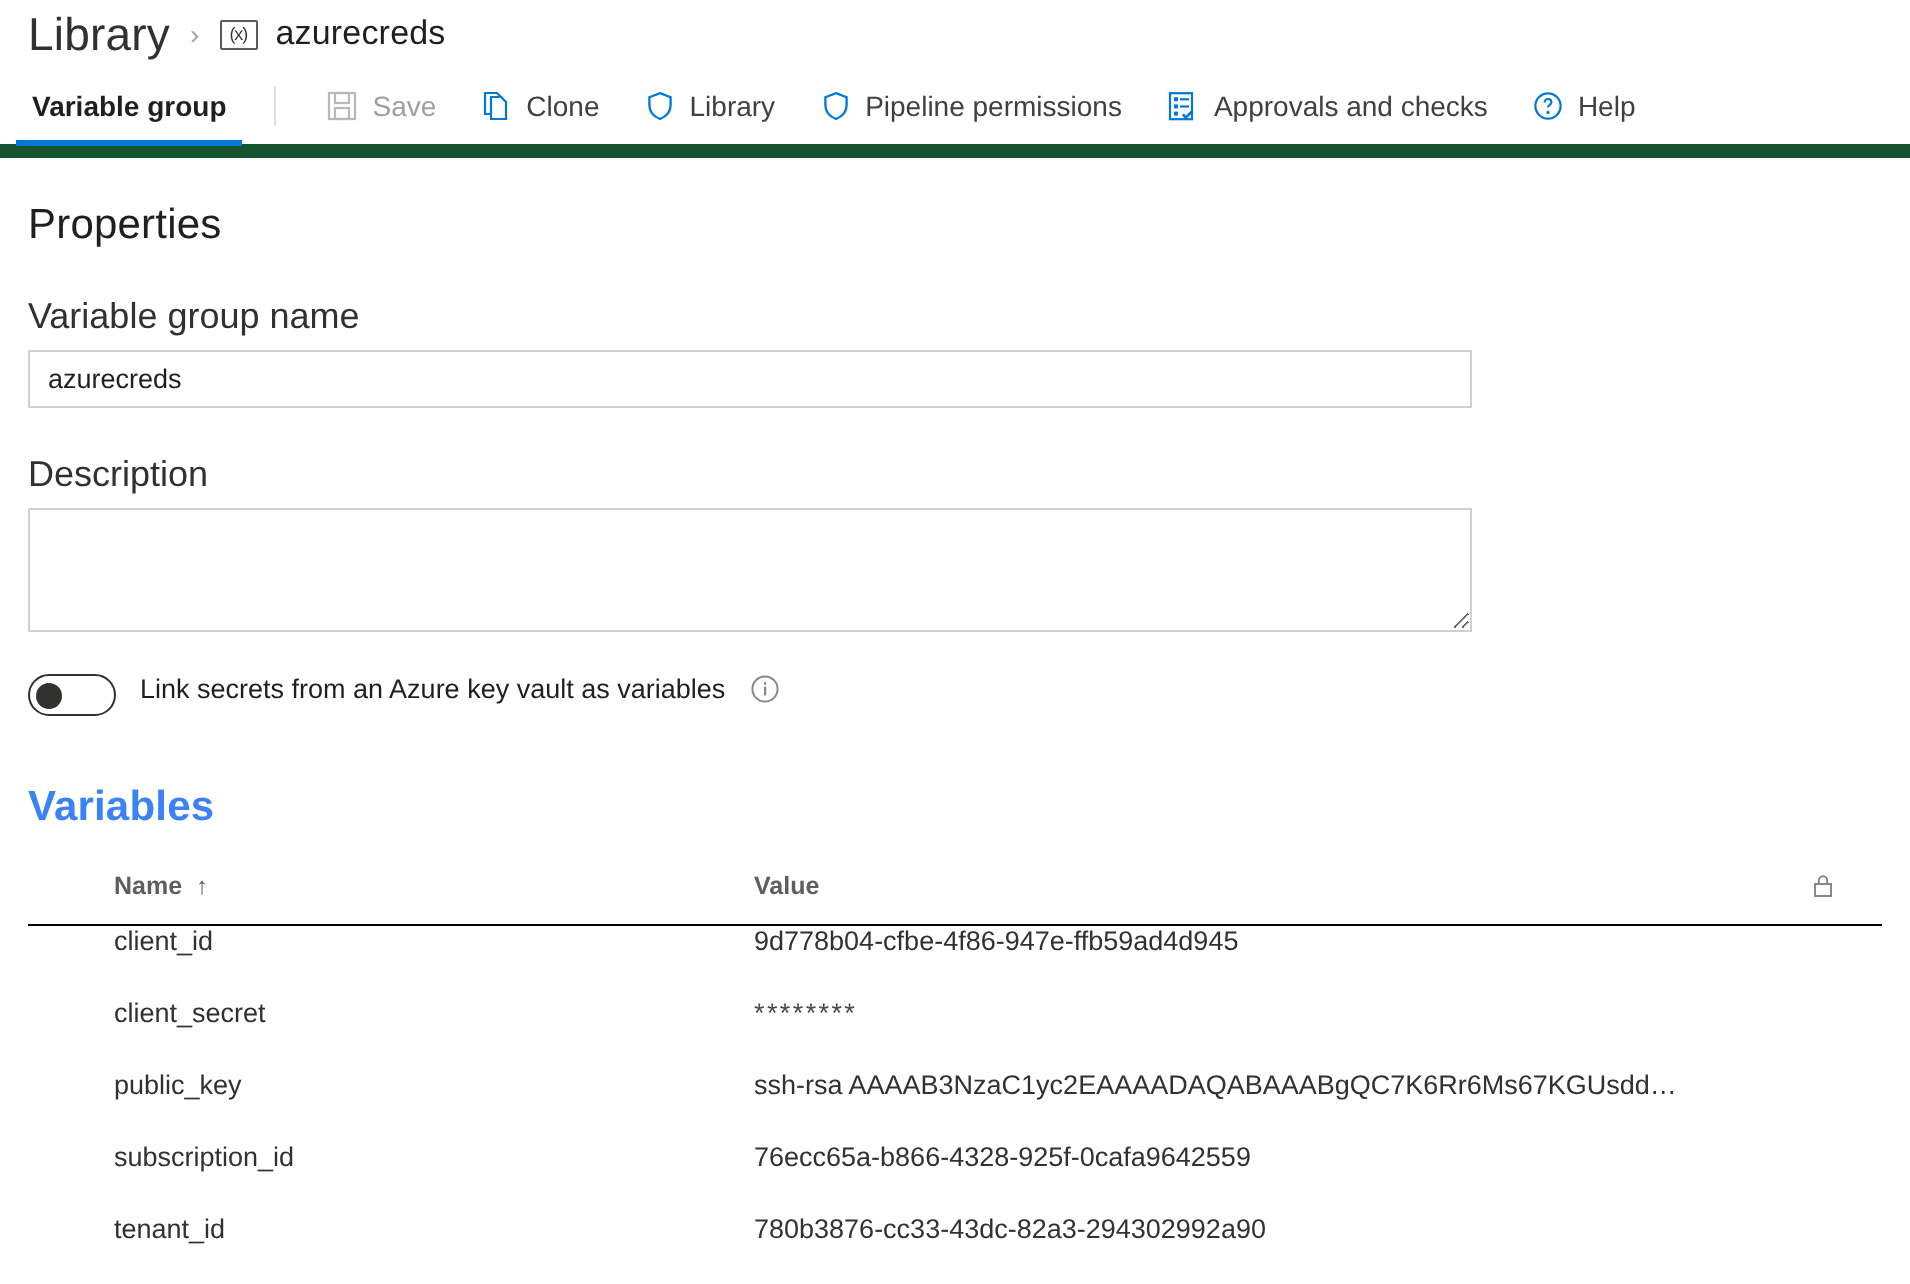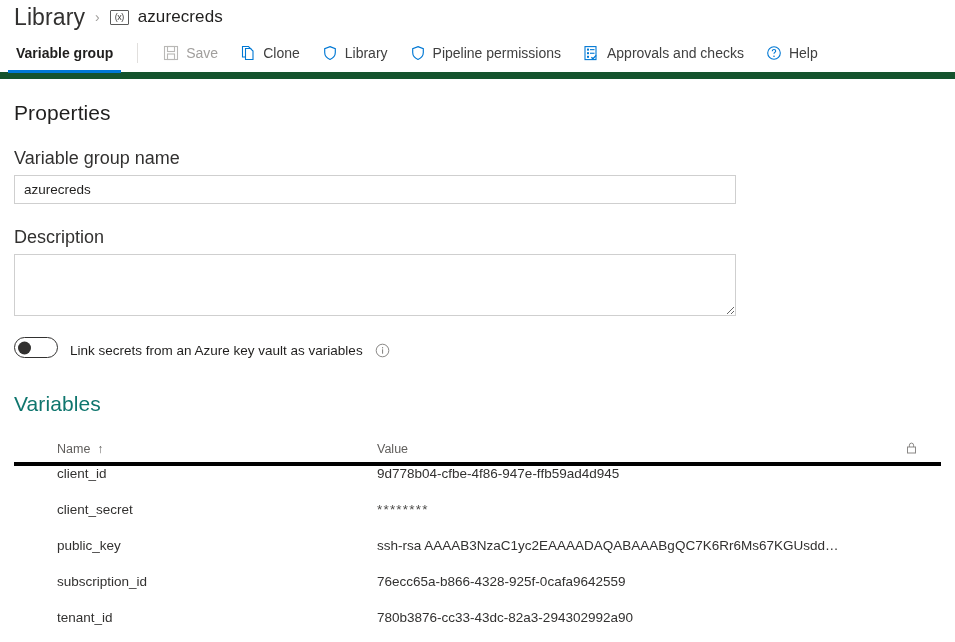--- a/index.html
+++ b/index.html
@@ -138,21 +138,21 @@
     color: #201f1e;
     padding: 6px 9px;
     resize: vertical;
     outline: none;
     display: block;
   }
 
   
   .toggle-row {
     display: flex;
-    align-items: flex-end;
+    align-items: flex-start;
     gap: 12px;
     margin-top: 21px;
   }
   .toggle {
     width: 44px;
     height: 21px;
     border-radius: 11px;
     border: 1.5px solid #323130;
     background: #ffffff;
     position: relative;
@@ -176,33 +176,34 @@
   }
   .info-icon {
     width: 15px;
     height: 15px;
     flex: none;
   }
 
   
   .vars-title {
     font-size: 21px;
-    font-weight: normal;
-    color: #0f766e;
+    font-weight: bold;
+    color: #3b82f6;
     margin: 34px 0 0 0;
     letter-spacing: .1px;
   }
   .table { margin-top: 20px; }
   .thead {
     display: flex;
-    align-items: center;
+    align-items: flex-start;
     height: 26px;
-    border-bottom: 4px solid #000000;
+    border-bottom: 1px solid #000000;
     color: #605e5c;
     font-size: 12.5px;
+    font-weight: bold;
   }
   .th-name {
     width: 363px;
     padding-left: 43px;
     box-sizing: border-box;
     display: flex;
     align-items: center;
     gap: 7px;
     cursor: pointer;
   }

